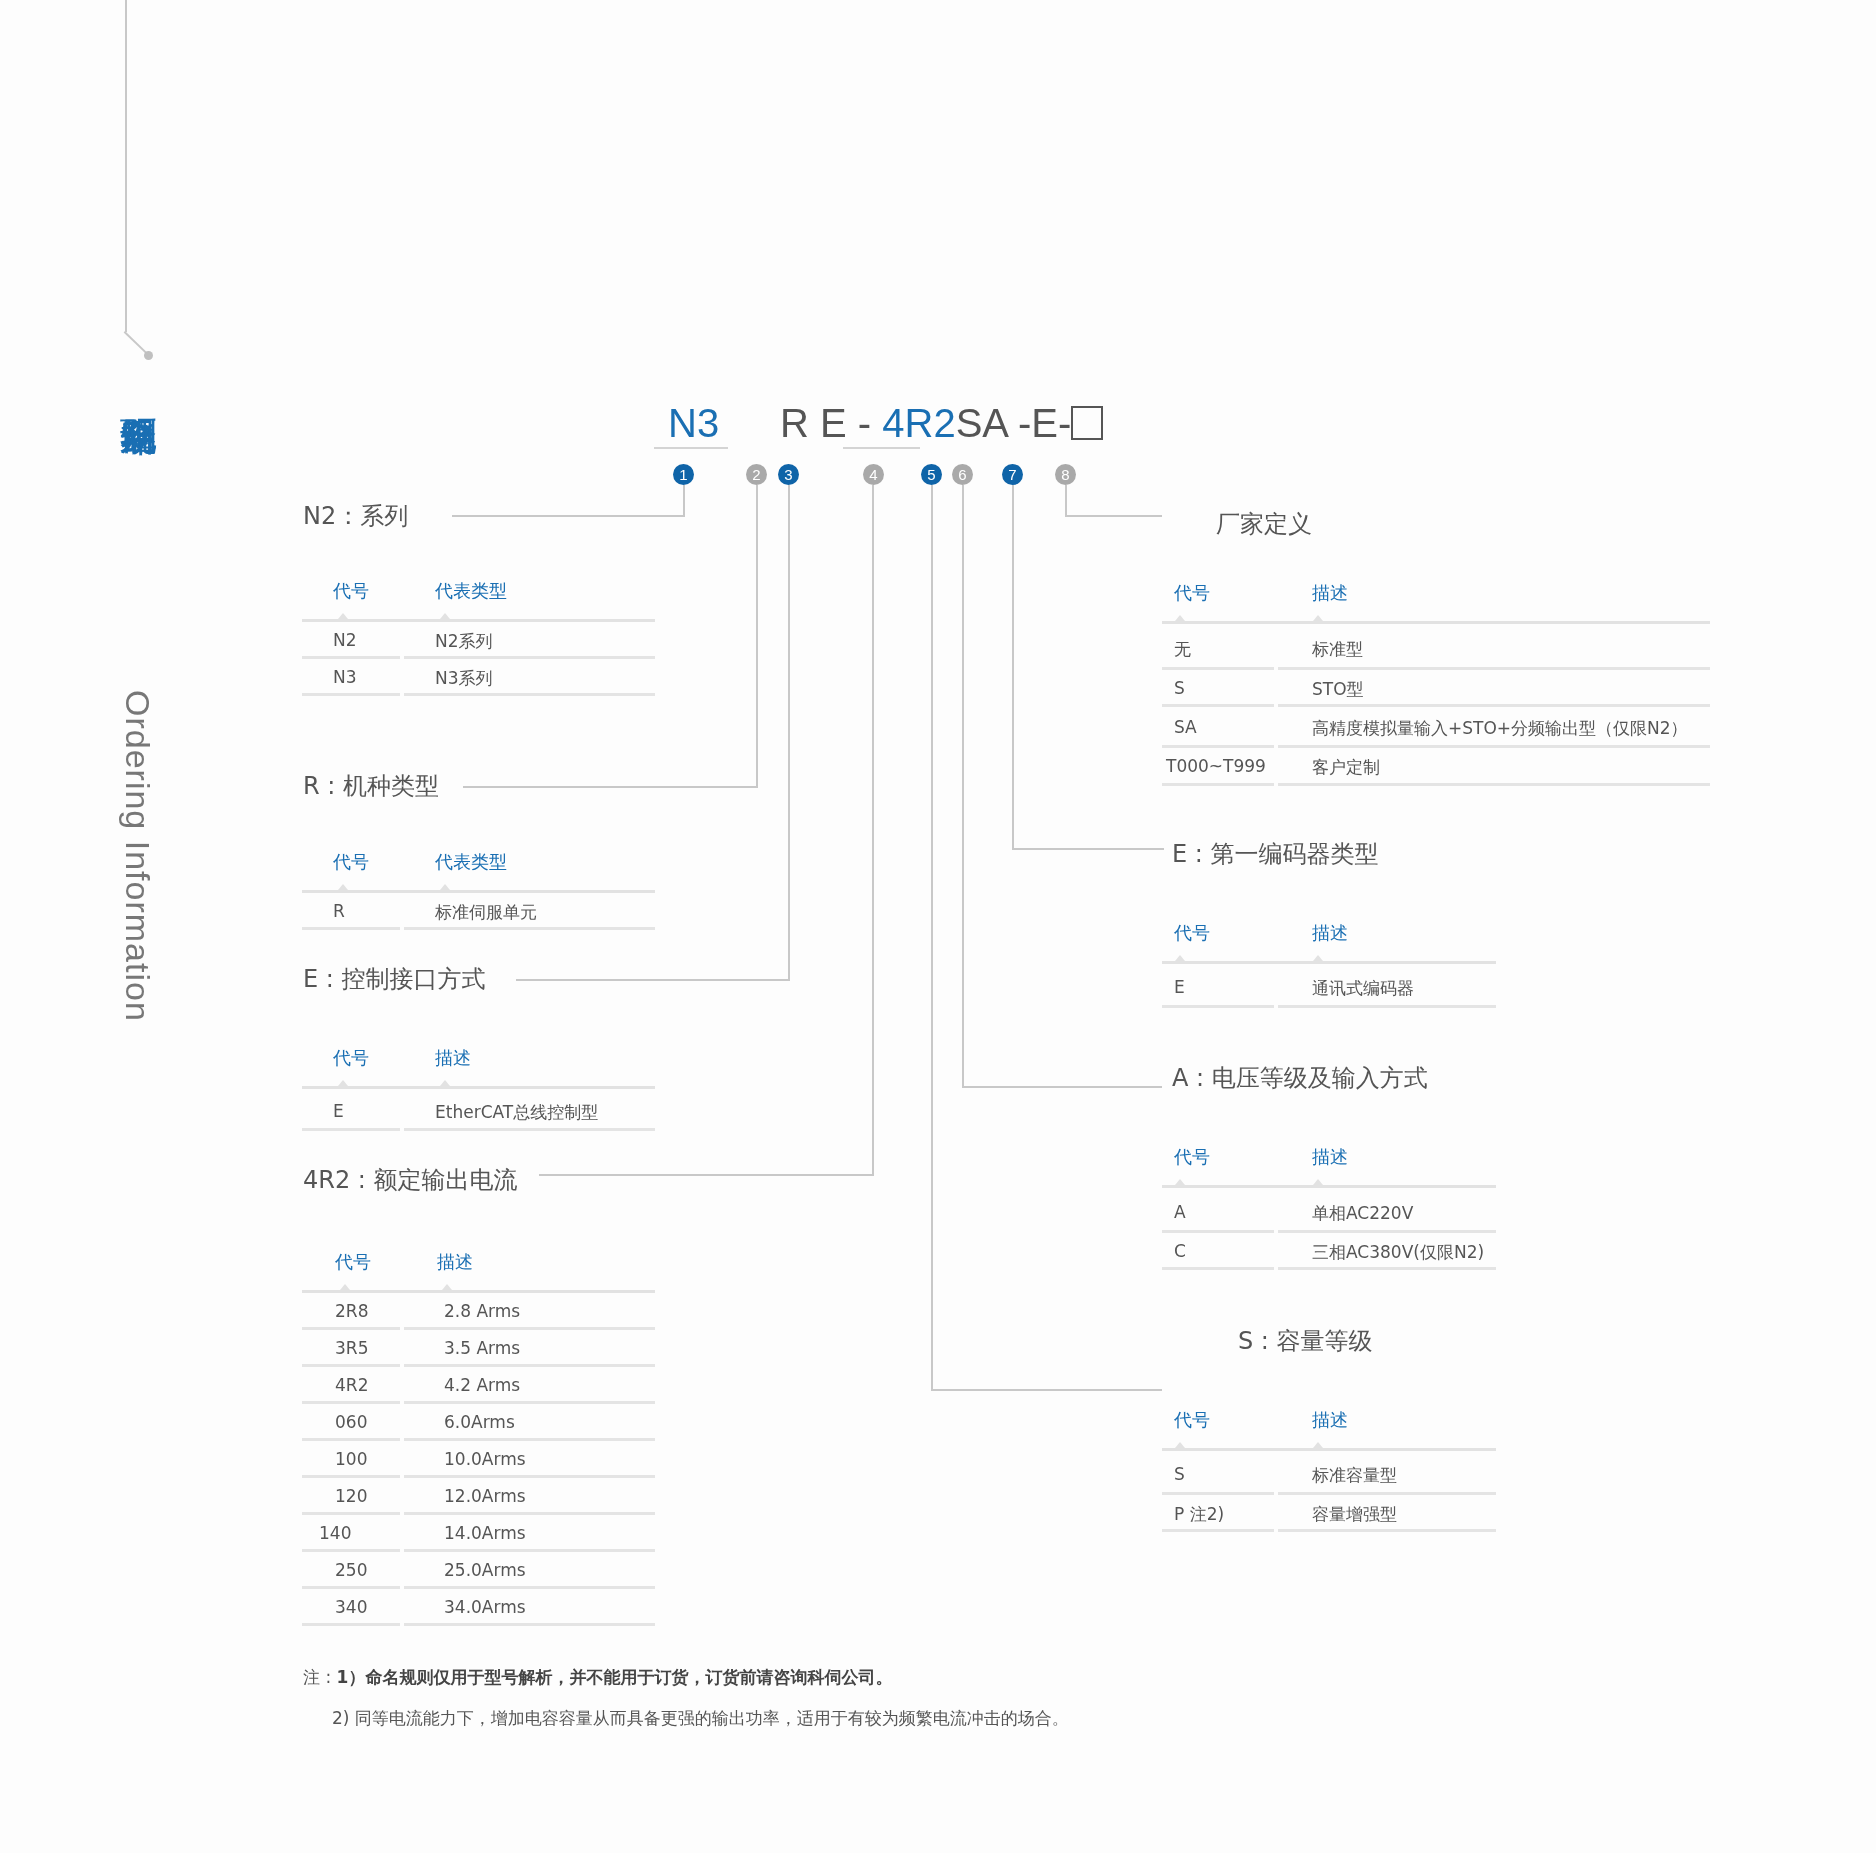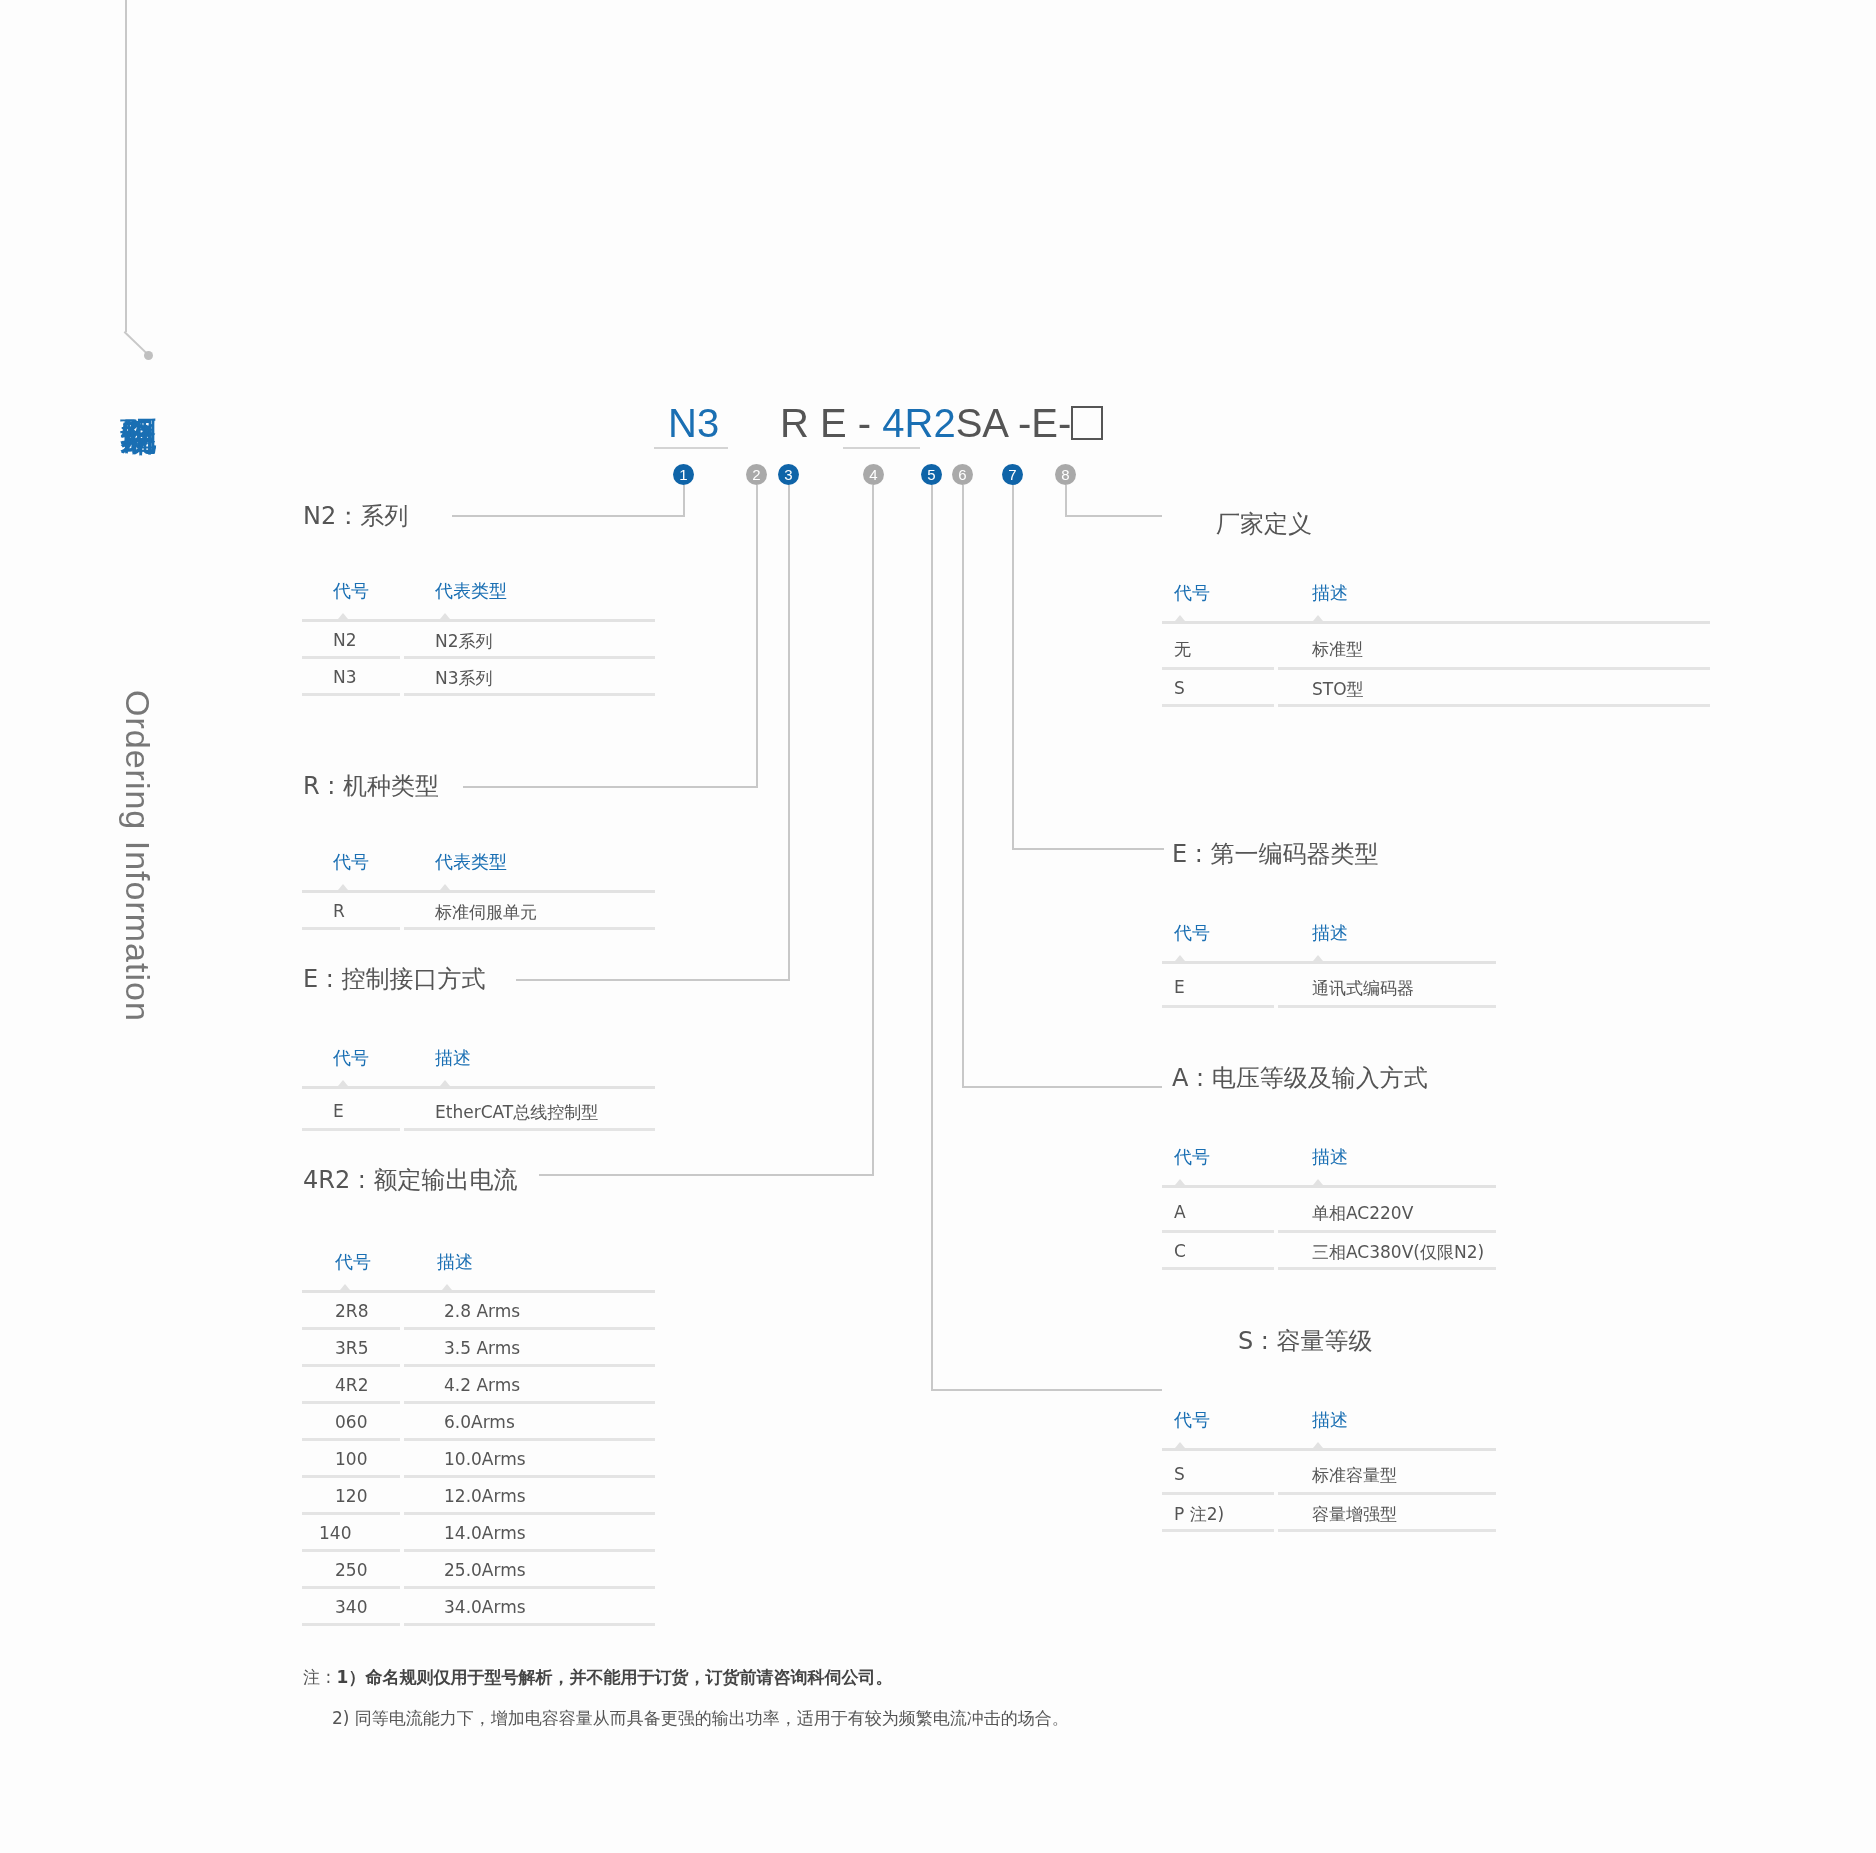--- a/index.html
+++ b/index.html
@@ -239,20 +239,32 @@
         <span style="left: 150px; top: 14px;">标准型</span>
         <div class="l1" style="left: 0px; width: 112px;"></div>
         <div class="l2" style="left: 116px; width: 432px;"></div>
       </div>
       <div class="row">
         <span style="left: 12px;">S</span>
         <span style="left: 150px;">STO型</span>
         <div class="l1" style="left: 0px; width: 112px;"></div>
         <div class="l2" style="left: 116px; width: 432px;"></div>
       </div>
+      <div class="row" style="height: 41px;">
+        <span style="left: 12px; top: 10px;">SA</span>
+        <span style="left: 150px; top: 10px;">高精度模拟量输入+STO+分频输出型（仅限N2）</span>
+        <div class="l1" style="left: 0px; width: 112px;"></div>
+        <div class="l2" style="left: 116px; width: 432px;"></div>
+      </div>
+      <div class="row" style="height: 38px;">
+        <span style="left: 4px;">T000~T999</span>
+        <span style="left: 150px;">客户定制</span>
+        <div class="l1" style="left: 0px; width: 112px;"></div>
+        <div class="l2" style="left: 116px; width: 432px;"></div>
+      </div>
     </div>
 </div>
 
 <div class="sec-title" style="left:1172px; top:838px;">E : 第一编码器类型</div>
 <div class="tbl" style="left:1162px; top:875px; width:334px;">
   <div class="hdr">
       <span style="left:12px">代号</span>
       <span style="left:150px">描述</span>
     </div>
   <div class="hdr-line">

